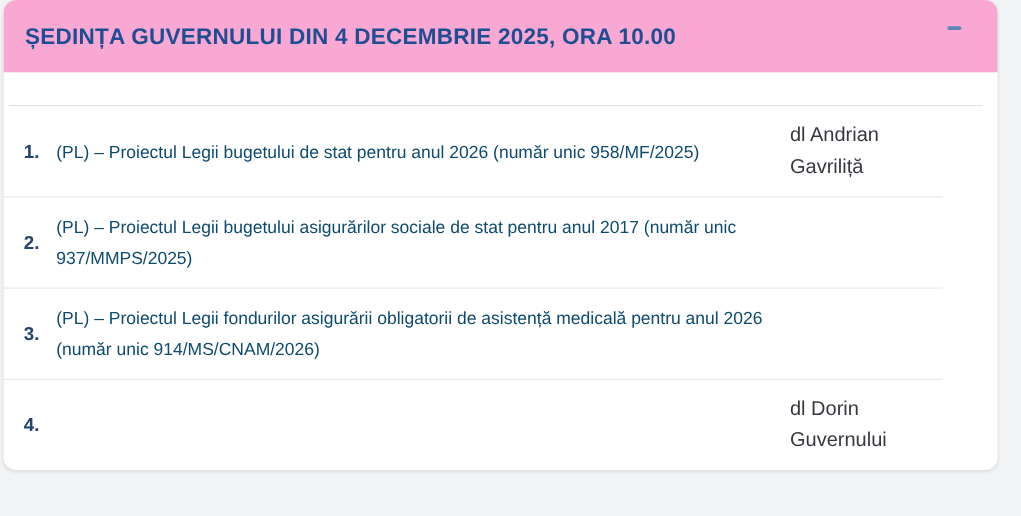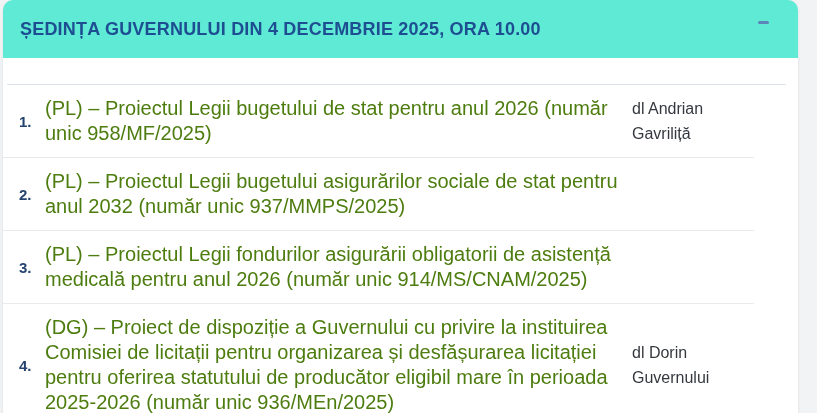--- a/index.html
+++ b/index.html
@@ -10,21 +10,21 @@
     font-family: "Liberation Sans", sans-serif;
   }
   .accordion {
     margin-left: 3px;
     width: 795px;
     border-radius: 10px;
     box-shadow: 0 1px 3px rgba(40,50,60,0.10);
   }
   .acc-header {
     height: 58px;
-    background: #5eead4;
+    background: #f9a8d4;
     border-radius: 10px 10px 0 0;
     display: flex;
     align-items: center;
     padding: 0 25px 0 17px;
     cursor: pointer;
   }
   .acc-title {
     font-size: 18px;
     font-weight: bold;
     letter-spacing: 0.2px;
@@ -72,23 +72,23 @@
     margin-left: 16px;
     flex-shrink: 0;
     font-size: 15px;
     font-weight: 600;
     color: #24436f;
     line-height: 25px;
   }
   .row-text {
     width: 578px;
     flex-shrink: 0;
-    font-size: 20px;
+    font-size: 14px;
     line-height: 25px;
-    color: #4d7c0f;
+    color: #0c4a6e;
   }
   .row-name {
     margin-left: auto;
     width: 122px;
     flex-shrink: 0;
     font-size: 16px;
     line-height: 25px;
     color: #35393f;
   }
 </style>
@@ -110,30 +110,29 @@
     <div class="rows">
 
       <div class="agenda-row">
         <span class="row-num">1.</span>
         <span class="row-text">(PL) – Proiectul Legii bugetului de stat pentru anul 2026 (număr unic 958/MF/2025)</span>
         <span class="row-name">dl Andrian Gavriliță</span>
       </div>
 
       <div class="agenda-row">
         <span class="row-num">2.</span>
-        <span class="row-text">(PL) – Proiectul Legii bugetului asigurărilor sociale de stat pentru anul 2032 (număr unic 937/MMPS/2025)</span>
+        <span class="row-text">(PL) – Proiectul Legii bugetului asigurărilor sociale de stat pentru anul 2017 (număr unic 937/MMPS/2025)</span>
       </div>
 
       <div class="agenda-row">
         <span class="row-num">3.</span>
-        <span class="row-text">(PL) – Proiectul Legii fondurilor asigurării obligatorii de asistență medicală pentru anul 2026 (număr unic 914/MS/CNAM/2025)</span>
+        <span class="row-text">(PL) – Proiectul Legii fondurilor asigurării obligatorii de asistență medicală pentru anul 2026 (număr unic 914/MS/CNAM/2026)</span>
       </div>
 
       <div class="agenda-row">
         <span class="row-num">4.</span>
-        <span class="row-text">(DG) – Proiect de dispoziție a Guvernului cu privire la instituirea Comisiei de licitații pentru organizarea și desfășurarea licitației pentru oferirea statutului de producător eligibil mare în perioada 2025-2026 (număr unic 936/MEn/2025)</span>
         <span class="row-name">dl Dorin Guvernului</span>
       </div>
 
     </div>
   </div>
 
 </div>
 
 </body></html>

